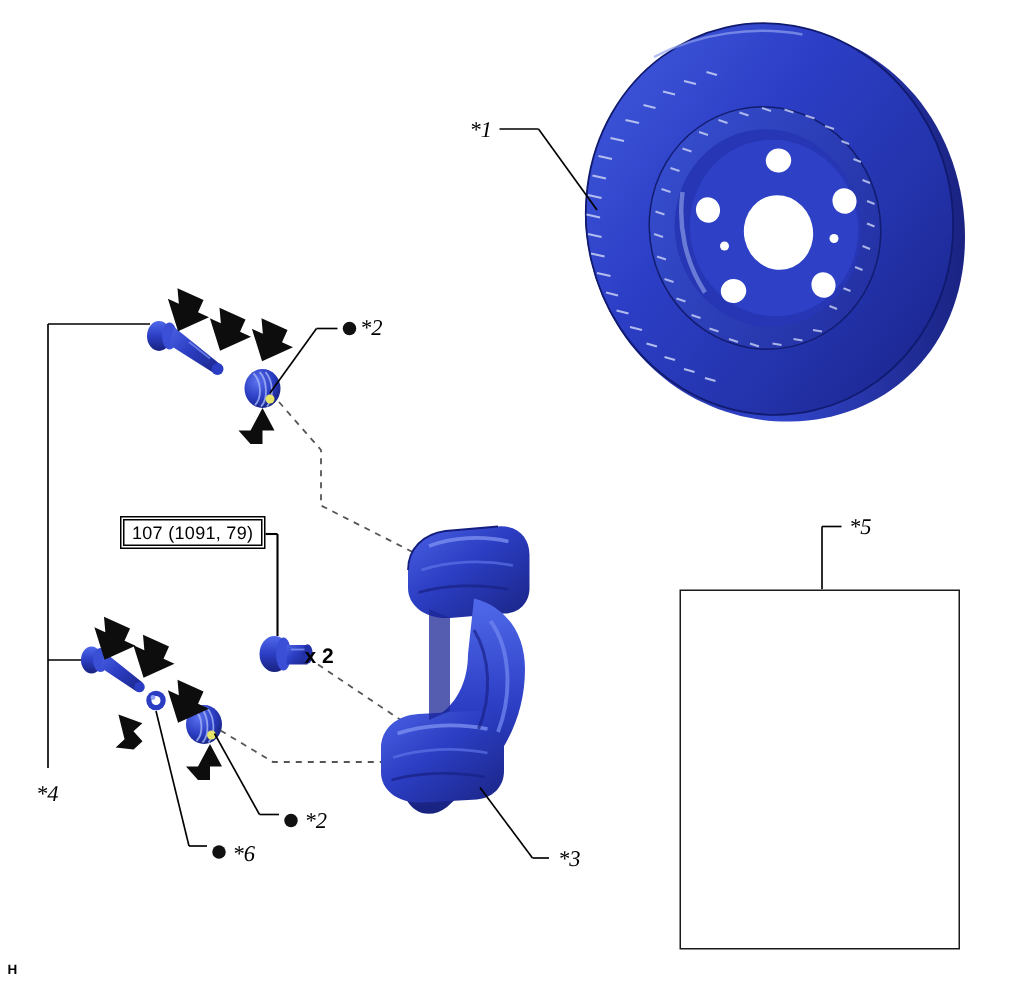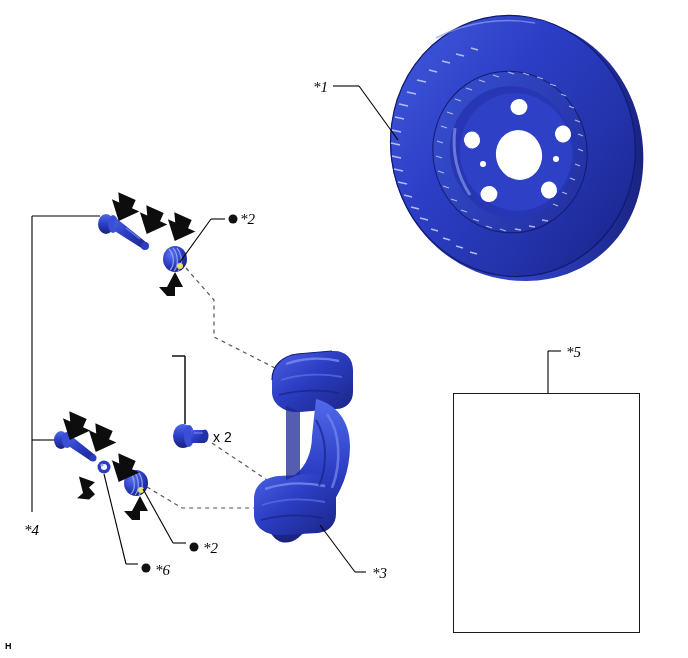--- a/index.html
+++ b/index.html
@@ -340,26 +340,29 @@
         <path d="M-17 2 L-7 -5 L5 -6 L15 -1 L17 7 L7 9 L-1 4 L-9 8 Z" fill="url(#gBlue)"></path>
         <path d="M-11 3 L1 -2 L11 0 L13 5 L3 7 Z" fill="#1b2691"></path>
         <path d="M-6 -3 L4 -4 L6 -1 L-4 0 Z" fill="#5e75ec"></path>
         <path d="M11 -2 L18 -2 L18 7 L11 7 Z" fill="#3a50d8"></path>
       </g>
     </g>
   </svg>
 
   <div class="clipbox" style="left:453px;top:393px;width:185px;height:238px;"></div>
 
+  <div class="torque-box" style="left:80px;top:344px;">
+    <div class="torque-inner">107 (1091, 79)</div>
+  </div>
 
   <div class="lbl" style="left:313px;top:80px;">*1</div>
   <div class="lbl" style="left:240px;top:212px;">*2</div>
   <div class="lbl" style="left:372px;top:566px;">*3</div>
   <div class="lbl" style="left:24px;top:523px;">*4</div>
   <div class="lbl" style="left:566px;top:345px;">*5</div>
   <div class="lbl" style="left:203px;top:541px;">*2</div>
   <div class="lbl" style="left:155px;top:563px;">*6</div>
 
-  <div class="lbl up" style="left:213px;top:430px;font-size:14px;">x 2</div>
+  <div class="lbl up" style="left:203px;top:430px;font-size:14px;font-weight:bold;">x 2</div>
 
   <div class="corner-h" style="left:5px;top:641px;">H</div>
 
 </div>
 
 </body></html>

